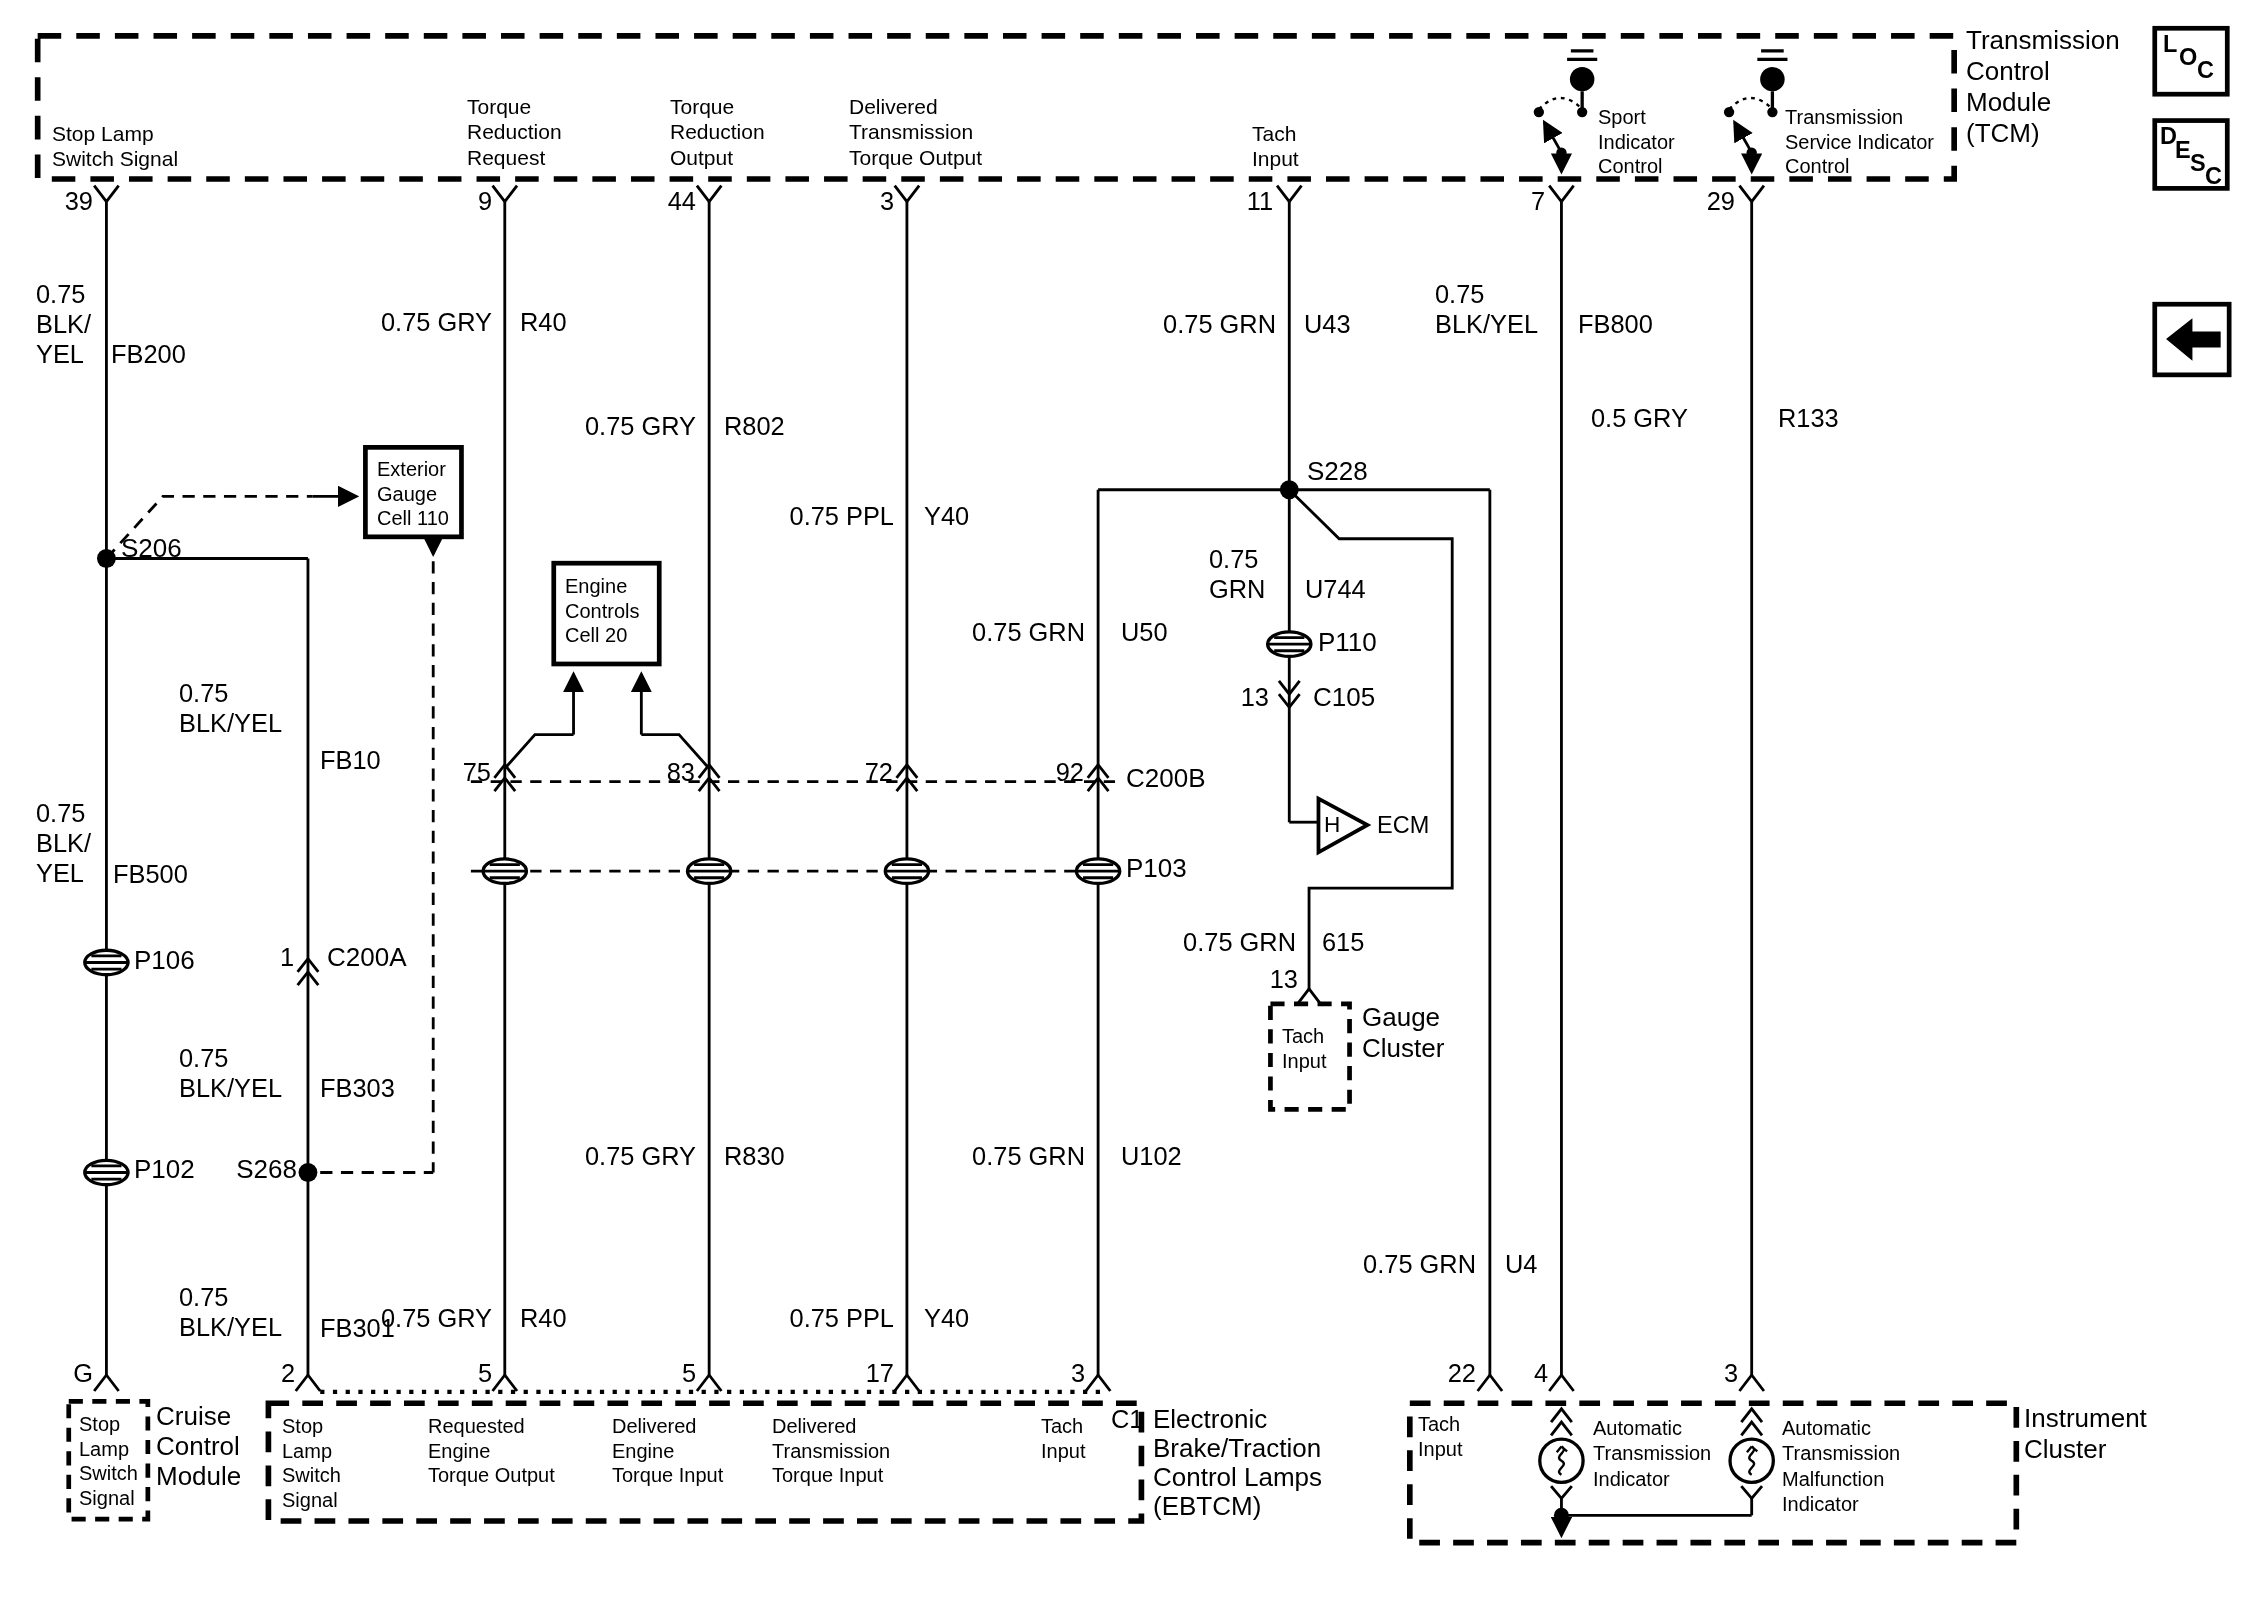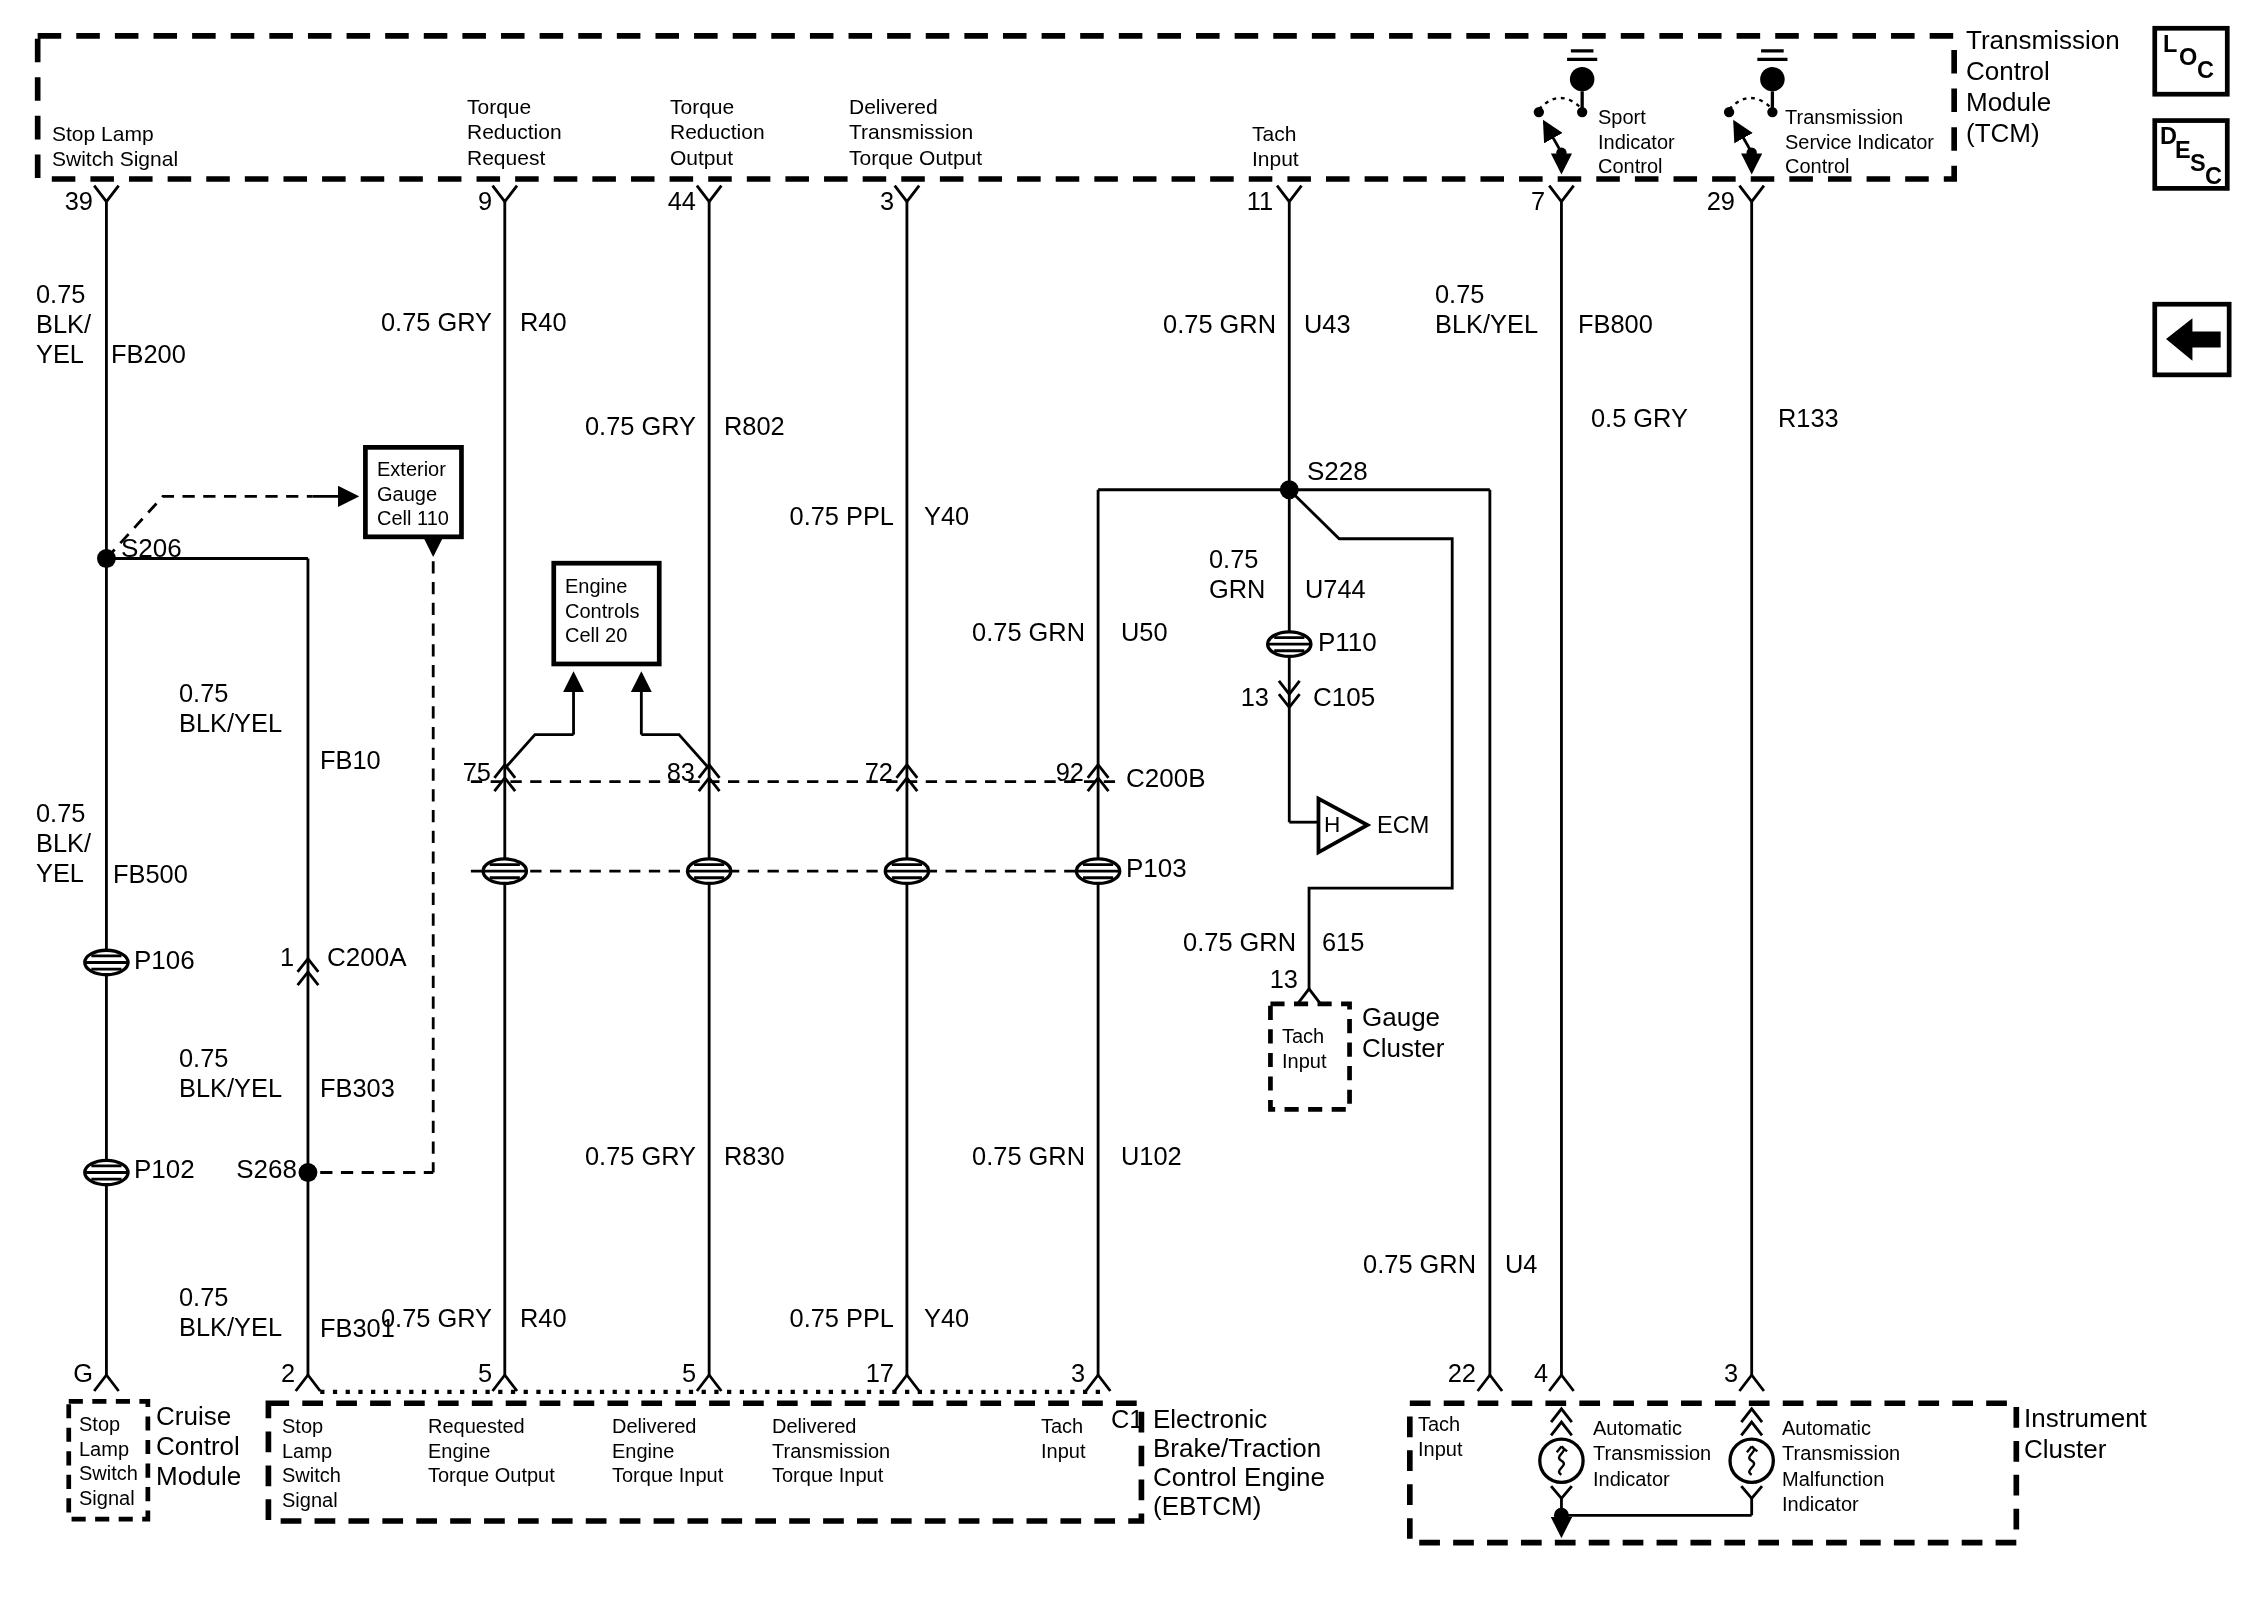--- a/index.html
+++ b/index.html
@@ -368,21 +368,21 @@
       <div>Transmission</div>
       <div>Torque Input</div>
 </div>
 <div class="lbl sm" style="left:1041px;top:1414px">
   <div>Tach</div>
       <div>Input</div>
 </div>
 <div class="lbl big" style="left:1153px;top:1405px;line-height:29px">
   <div>Electronic</div>
       <div>Brake/Traction</div>
-      <div>Control Engine</div>
+      <div>Control Lamps</div>
       <div>(EBTCM)</div>
 </div>
 
 <div class="lbl r" style="left:1476px;top:1358px">22</div>
 <div class="lbl r" style="left:1548px;top:1358px">4</div>
 <div class="lbl r" style="left:1738px;top:1358px">3</div>
 
 <div class="lbl sm" style="left:1418px;top:1412px">
   <div>Tach</div>
       <div>Input</div>

